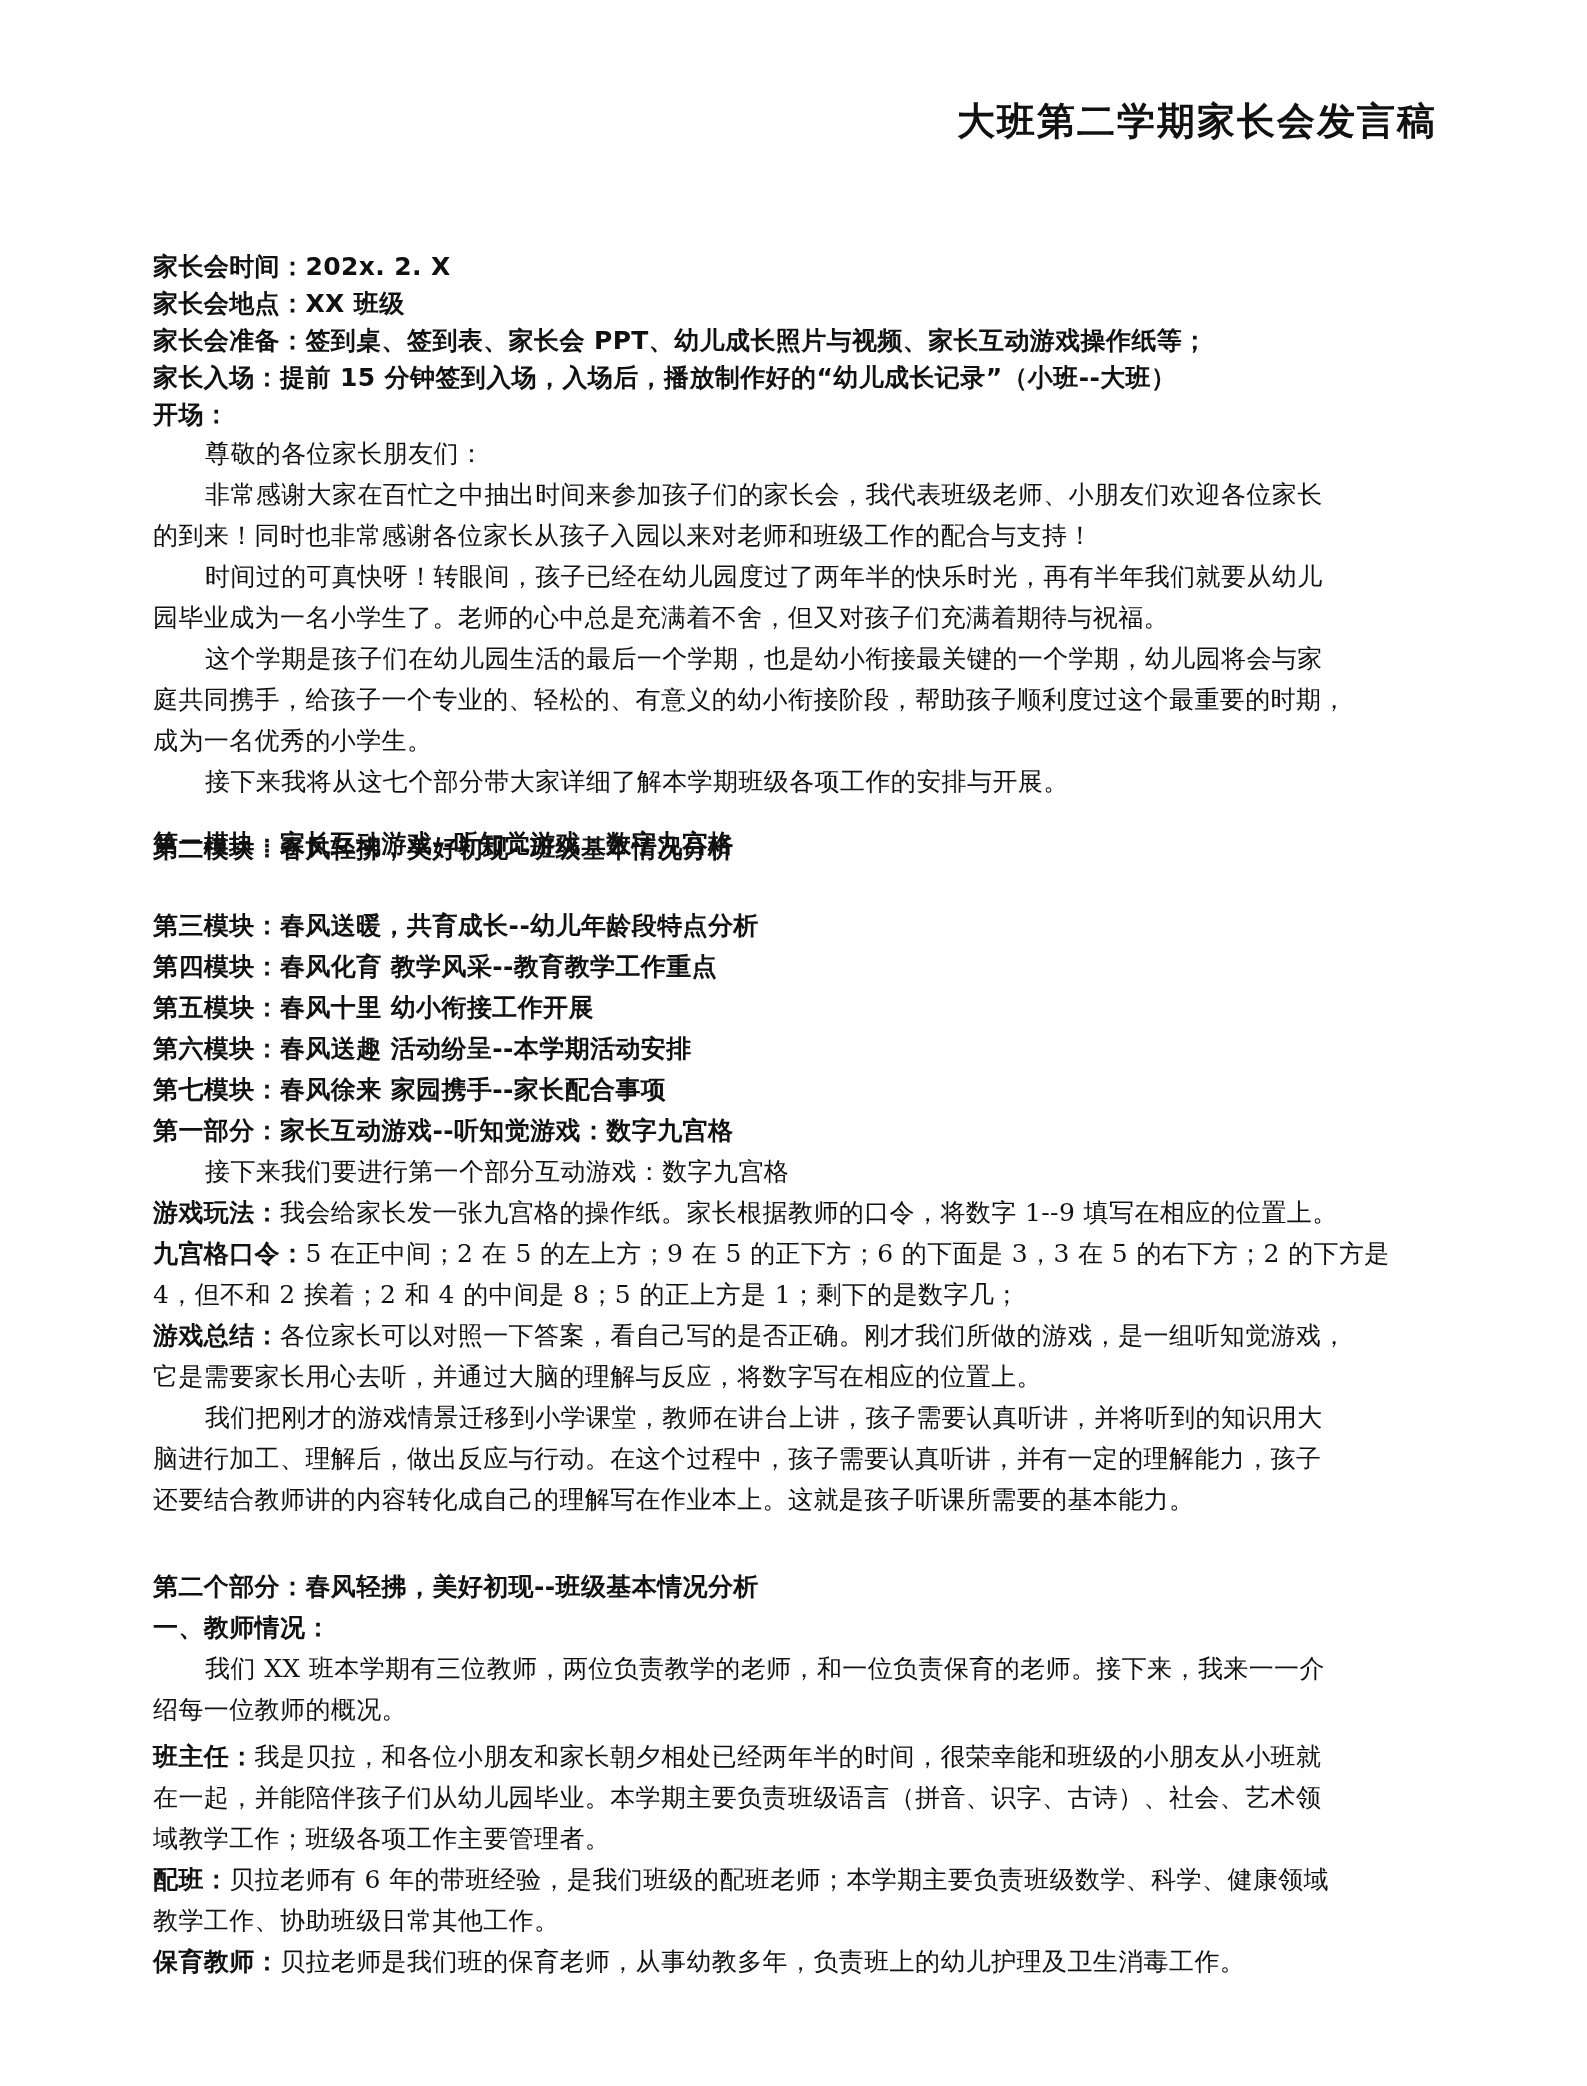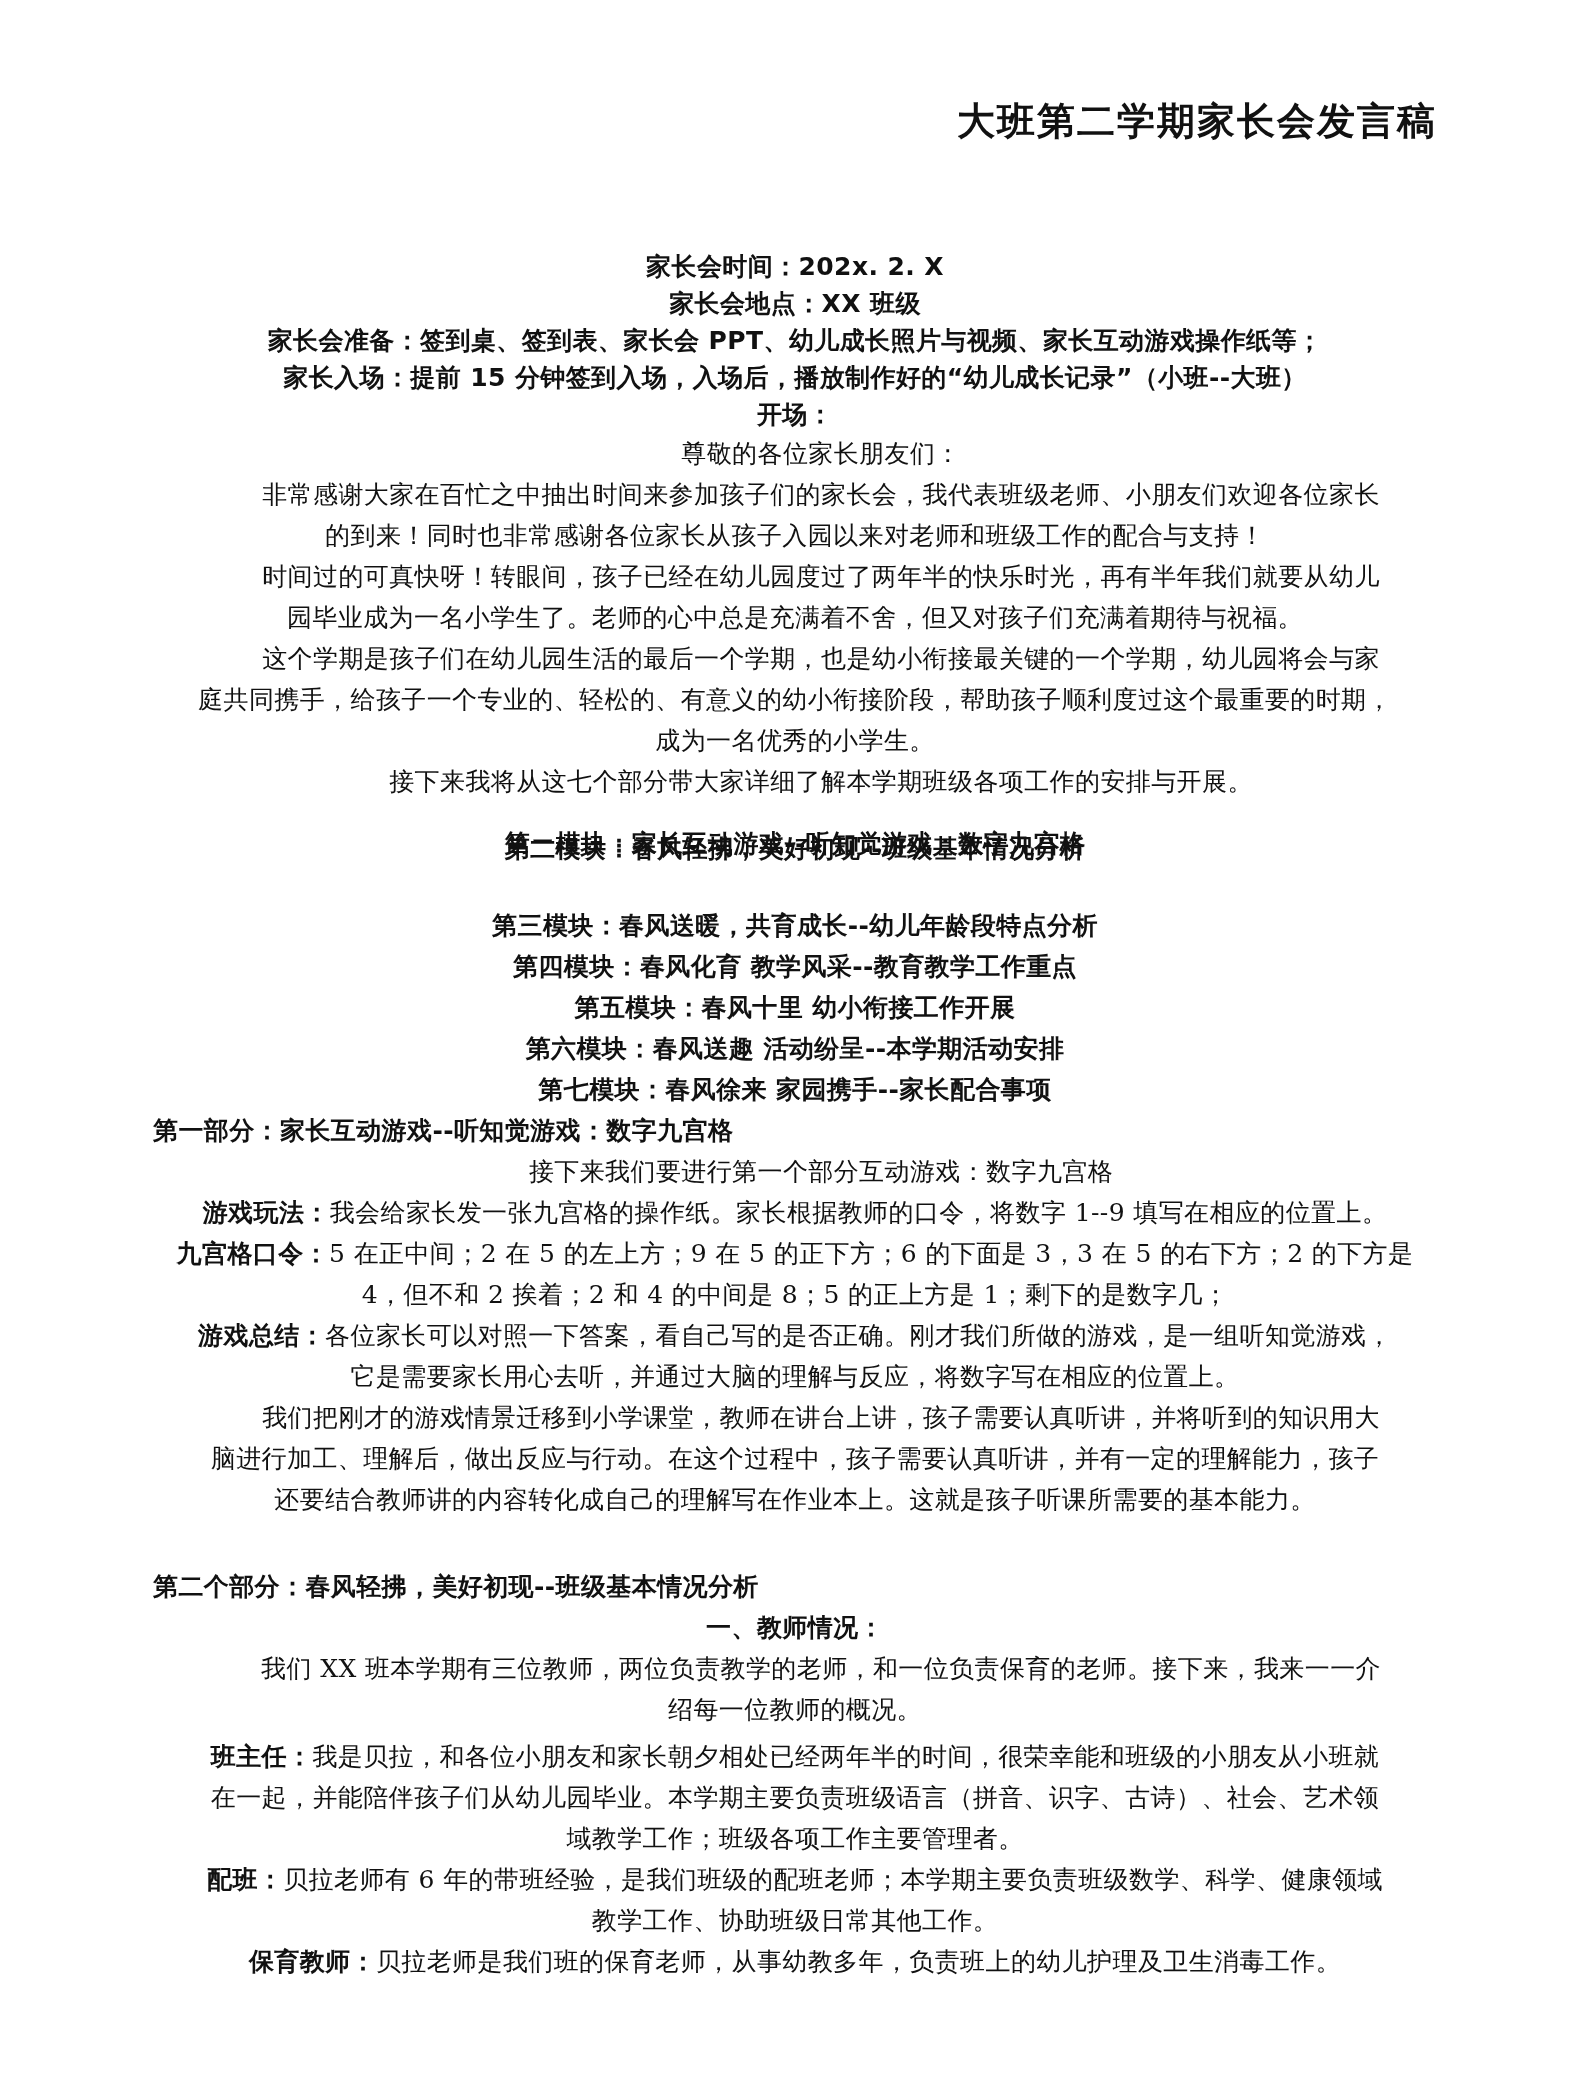--- a/index.html
+++ b/index.html
@@ -26,21 +26,20 @@
     letter-spacing: 2px;
   }
   .line {
     position: absolute;
     left: 0;
     width: 1284px;
     font-size: 25px;
     line-height: 34px;
     white-space: nowrap;
     letter-spacing: 0.4px;
-    text-align: center;
   }
   .bold { font-weight: bold; font-family: "DejaVu Sans", "Liberation Sans", sans-serif; }
   .indent { padding-left: 52px; box-sizing: border-box; }
   .center { text-align: left; }
   .lbl { font-weight: bold; font-family: "DejaVu Sans", "Liberation Sans", sans-serif; margin-top: 44px; }
 </style>
 </head>
 <body>
 
 <div class="page">

